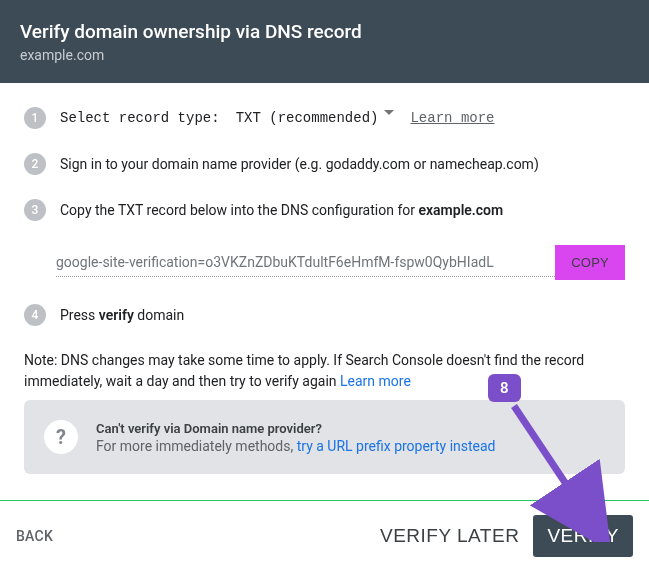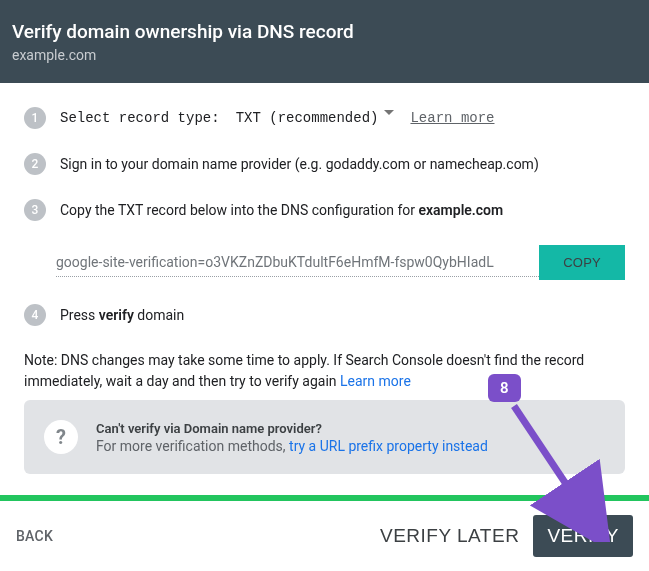--- a/index.html
+++ b/index.html
@@ -1,39 +1,39 @@
 <!DOCTYPE html>
 <html><head>
   <meta charset="utf-8">
   <style>
     * { box-sizing: border-box; margin: 0; padding: 0; }
     body { font-family: Roboto, Arial, sans-serif; width: 649px; height: 571px; background: #fff; color: #202124; position: relative; }
-    .header { background: #3c4b55; color: #fff; padding: 20px 12px; }
+    .header { background: #3c4b55; color: #fff; padding: 20px 20px; }
     .header-title { font-size: 19px; font-weight: 500; }
     .header-subtitle { font-size: 14px; color: #c8ccd0; margin-top: 4px; }
     .content { padding: 24px 24px 0 24px; }
     .step { display: flex; align-items: center; gap: 14px; margin-bottom: 24px; }
     .step-badge { width: 22px; height: 22px; border-radius: 50%; background: #bdc1c6; color: #fff; display: flex; align-items: center; justify-content: center; font-size: 12px; font-weight: 500; flex-shrink: 0; }
     .step-text { font-size: 14px; color: #202124; }
     .step-text strong { font-weight: 600; }
     .record-type-row { display: flex; align-items: center; gap: 16px; font-family: Liberation Mono, monospace; }
     .record-select { display: inline-flex; align-items: flex-start; gap: 6px; font-size: 14px; font-weight: 500; color: #202124; cursor: pointer; }
     .chevron { width: 0; height: 0; border-left: 5px solid transparent; border-right: 5px solid transparent; border-top: 5px solid #757575; }
     .learn-more { color: #5f6368; font-size: 14px; text-decoration: underline; cursor: pointer; }
     .txt-row { display: flex; align-items: center; gap: 0; margin: 0 0 24px 32px; }
     .txt-value { flex: 1; font-size: 14px; color: #70757a; border-bottom: 1px dotted #9aa0a6; padding: 6px 0; white-space: nowrap; overflow: hidden; }
-    .copy-btn { background: #14b8a6; border: none; color: #3c4043; font-size: 13px; font-weight: 500; padding: 10px 24px; cursor: pointer; letter-spacing: 0.25px; }
+    .copy-btn { background: #d946ef; border: none; color: #3c4043; font-size: 13px; font-weight: 500; padding: 10px 16px; cursor: pointer; letter-spacing: 0.25px; }
     .note { font-size: 14px; color: #202124; line-height: 1.5; margin-bottom: 8px; }
     .note a { color: #1a73e8; text-decoration: none; cursor: pointer; }
     .info-card { background: #e1e3e6; border-radius: 6px; padding: 20px; display: flex; align-items: center; gap: 18px; margin-bottom: 12px; }
     .info-icon { width: 34px; height: 34px; border-radius: 50%; background: #fff; color: #80868b; display: flex; align-items: center; justify-content: center; font-size: 20px; font-weight: 700; flex-shrink: 0; }
     .info-title { font-size: 13px; font-weight: 600; color: #3c4043; }
     .info-sub { font-size: 14px; color: #5f6368; margin-top: 2px; }
     .info-sub a { color: #1a73e8; text-decoration: none; cursor: pointer; }
-    .footer { border-top: 6px solid #22c55e; display: flex; align-items: center; padding: 14px 16px; position: absolute; bottom: 0; left: 0; right: 0; background: #fff; }
+    .footer { border-top: 1px solid #22c55e; display: flex; align-items: center; padding: 14px 16px; position: absolute; bottom: 0; left: 0; right: 0; background: #fff; }
     .footer-left { color: #5f6368; font-size: 14px; font-weight: 500; cursor: pointer; letter-spacing: 0.25px; }
     .footer-spacer { flex: 1; }
     .footer-btn { font-size: 19px; font-weight: 500; cursor: pointer; padding: 10px 14px; letter-spacing: 0.5px; }
     .verify-later { color: #3c4043; background: transparent; border: none; }
     .verify { background: #3c4b55; color: #fff; border: none; border-radius: 3px; }
     .annotation { position: absolute; top: 374px; left: 488px; pointer-events: none; }
     .ann-badge { background: #7b4fc9; color: #fff; font-size: 15px; font-weight: 600; padding: 5px 12px; border-radius: 6px; display: inline-block; }
     .ann-arrow { position: absolute; top: 402px; left: 510px; pointer-events: none; }
   </style>
 </head>
@@ -84,21 +84,21 @@
 
   <div class="note">
     <span>Note: DNS changes may take some time to apply. If Search Console doesn't find the record immediately, wait a day and then try to verify again </span><a>Learn more</a>
   </div>
 
   <div class="info-card">
     <div class="info-icon">?</div>
     <div>
       <div class="info-title">Can't verify via Domain name provider?</div>
       <div class="info-sub">
-        <span>For more verification methods, </span><a>try a URL prefix property instead</a>
+        <span>For more immediately methods, </span><a>try a URL prefix property instead</a>
       </div>
     </div>
   </div>
 
 </div>
 
 <div class="footer">
   <span class="footer-left">BACK</span>
   <span class="footer-spacer"></span>
   <button class="footer-btn verify-later">VERIFY LATER</button>

